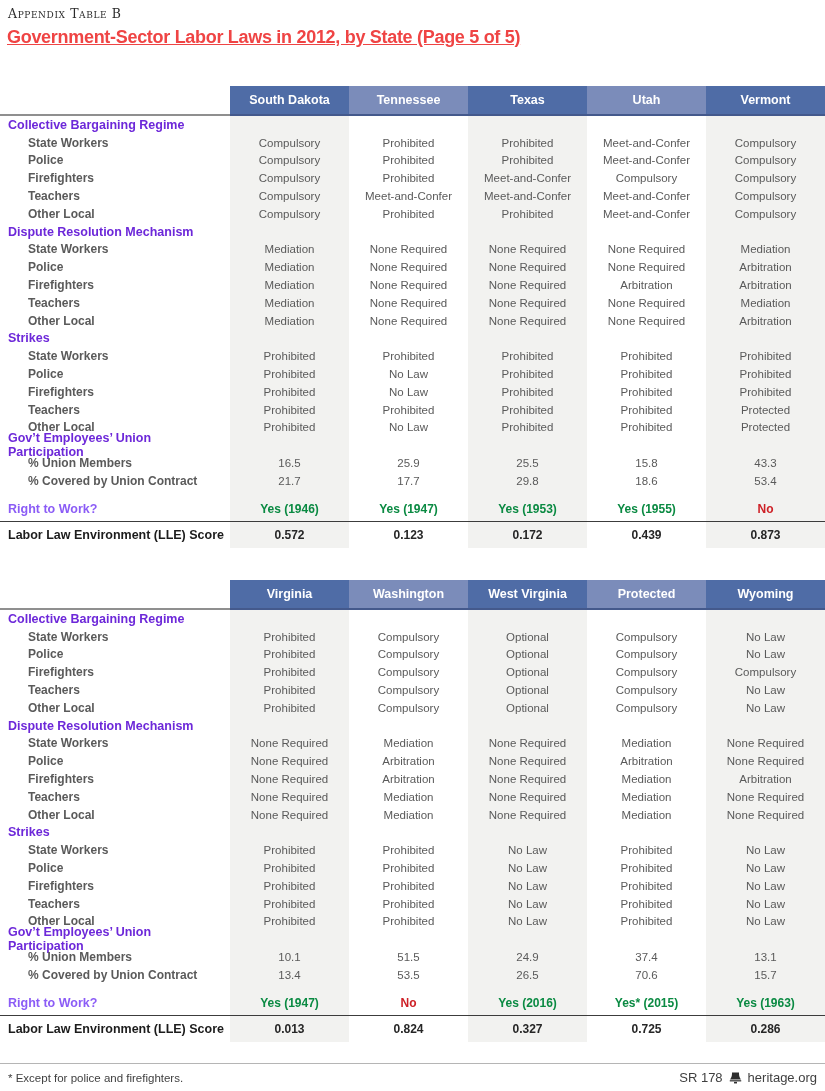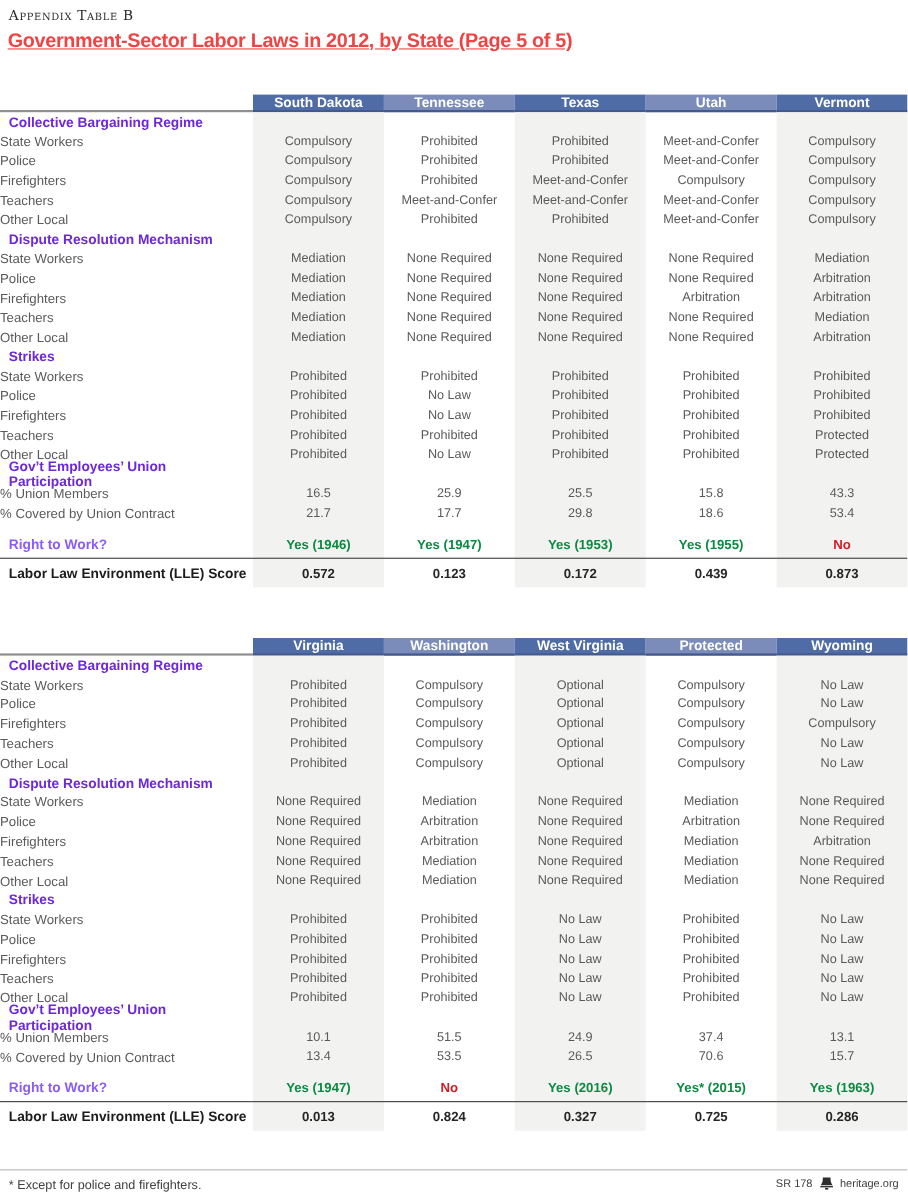--- a/index.html
+++ b/index.html
@@ -14,56 +14,56 @@
     font-size:12.5px;letter-spacing:.6px;color:#2b2b2b;
   }
   .page-title{
     position:absolute;top:27px;left:7px;
     font-size:18px;font-weight:bold;letter-spacing:-.3px;color:#ef4444;text-decoration:underline;
   }
   
   .table-block{position:absolute;left:0;width:825px;}
   #table1{top:86px;}
   #table2{top:580px;}
-  .t-header{display:grid;grid-template-columns:230px repeat(5,119px);height:16px;}
+  .t-header{display:grid;grid-template-columns:230px repeat(5,119px);height:30px;}
   .t-header .corner{border-bottom:2px solid #8f8f8f;}
   .t-header .state{
     display:flex;align-items:center;justify-content:center;
     color:#fff;font-weight:bold;font-size:12.5px;
     border-bottom:2px solid var(--header-border,#44598c);
   }
   .state.dark{background:var(--header-dark,#4f6ca6);}
   .state.light{background:var(--header-light,#7b8cba);}
   .t-body{position:relative;}
   .band{position:absolute;top:0;bottom:0;width:119px;background:var(--band,#f2f2f0);z-index:0;}
   .band.b1{left:230px;} .band.b2{left:468px;} .band.b3{left:706px;}
   .grid{
     position:relative;z-index:1;
     display:grid;grid-template-columns:230px repeat(5,119px);grid-auto-rows:17.8px;
   }
   .row-label{display:flex;align-items:center;}
   .row-label.section{font-weight:bold;font-size:12.5px;color:#6d28d9;padding-left:8px;}
-  .row-label.sub{font-size:12px;color:#5a5a5a;}
+  .row-label.sub{font-size:12px;color:#5a5a5a;padding-left:28px;font-weight:bold;}
   .cell{display:flex;align-items:center;justify-content:center;font-size:11.5px;color:#5a5a5a;}
   .spacer{height:7px;}
   .rtw{position:relative;z-index:1;display:grid;grid-template-columns:230px repeat(5,119px);height:24px;}
   .rtw .row-label{font-weight:bold;font-size:12.5px;color:#8b5cf6;padding-left:8px;}
   .rtw .cell{font-weight:bold;font-size:12px;}
   .rtw .cell.yes{color:var(--yes-green,#0a8a42);}
   .rtw .cell.no{color:var(--no-red,#ce2127);}
   .lle-divider{position:relative;z-index:1;border-top:1.5px solid #3c3c3c;}
   .lle{position:relative;z-index:1;display:grid;grid-template-columns:230px repeat(5,119px);height:26px;}
   .lle .row-label{font-weight:bold;font-size:12.5px;color:#1c1c1c;padding-left:8px;}
   .lle .cell{font-weight:bold;font-size:12px;color:#262626;}
   
   .footer-rule{position:absolute;top:1063px;left:0;width:825px;border-top:1px solid #b5b5b5;}
   .footnote{position:absolute;top:1072px;left:8px;font-size:11.5px;color:#3f3f3f;}
   .footer-right{
     position:absolute;top:1070px;right:8px;display:flex;align-items:center;gap:6px;
-    font-size:10px;color:#3f3f3f;
+    font-size:13px;color:#3f3f3f;
   }
   .bell{display:inline-flex;align-items:center;}
 </style>
 </head>
 <body>
 
 <div class="eyebrow">Appendix Table B</div>
 <div class="page-title">Government-Sector Labor Laws in 2012, by State (Page 5 of 5)</div>
 
 <div id="table1" class="table-block">

